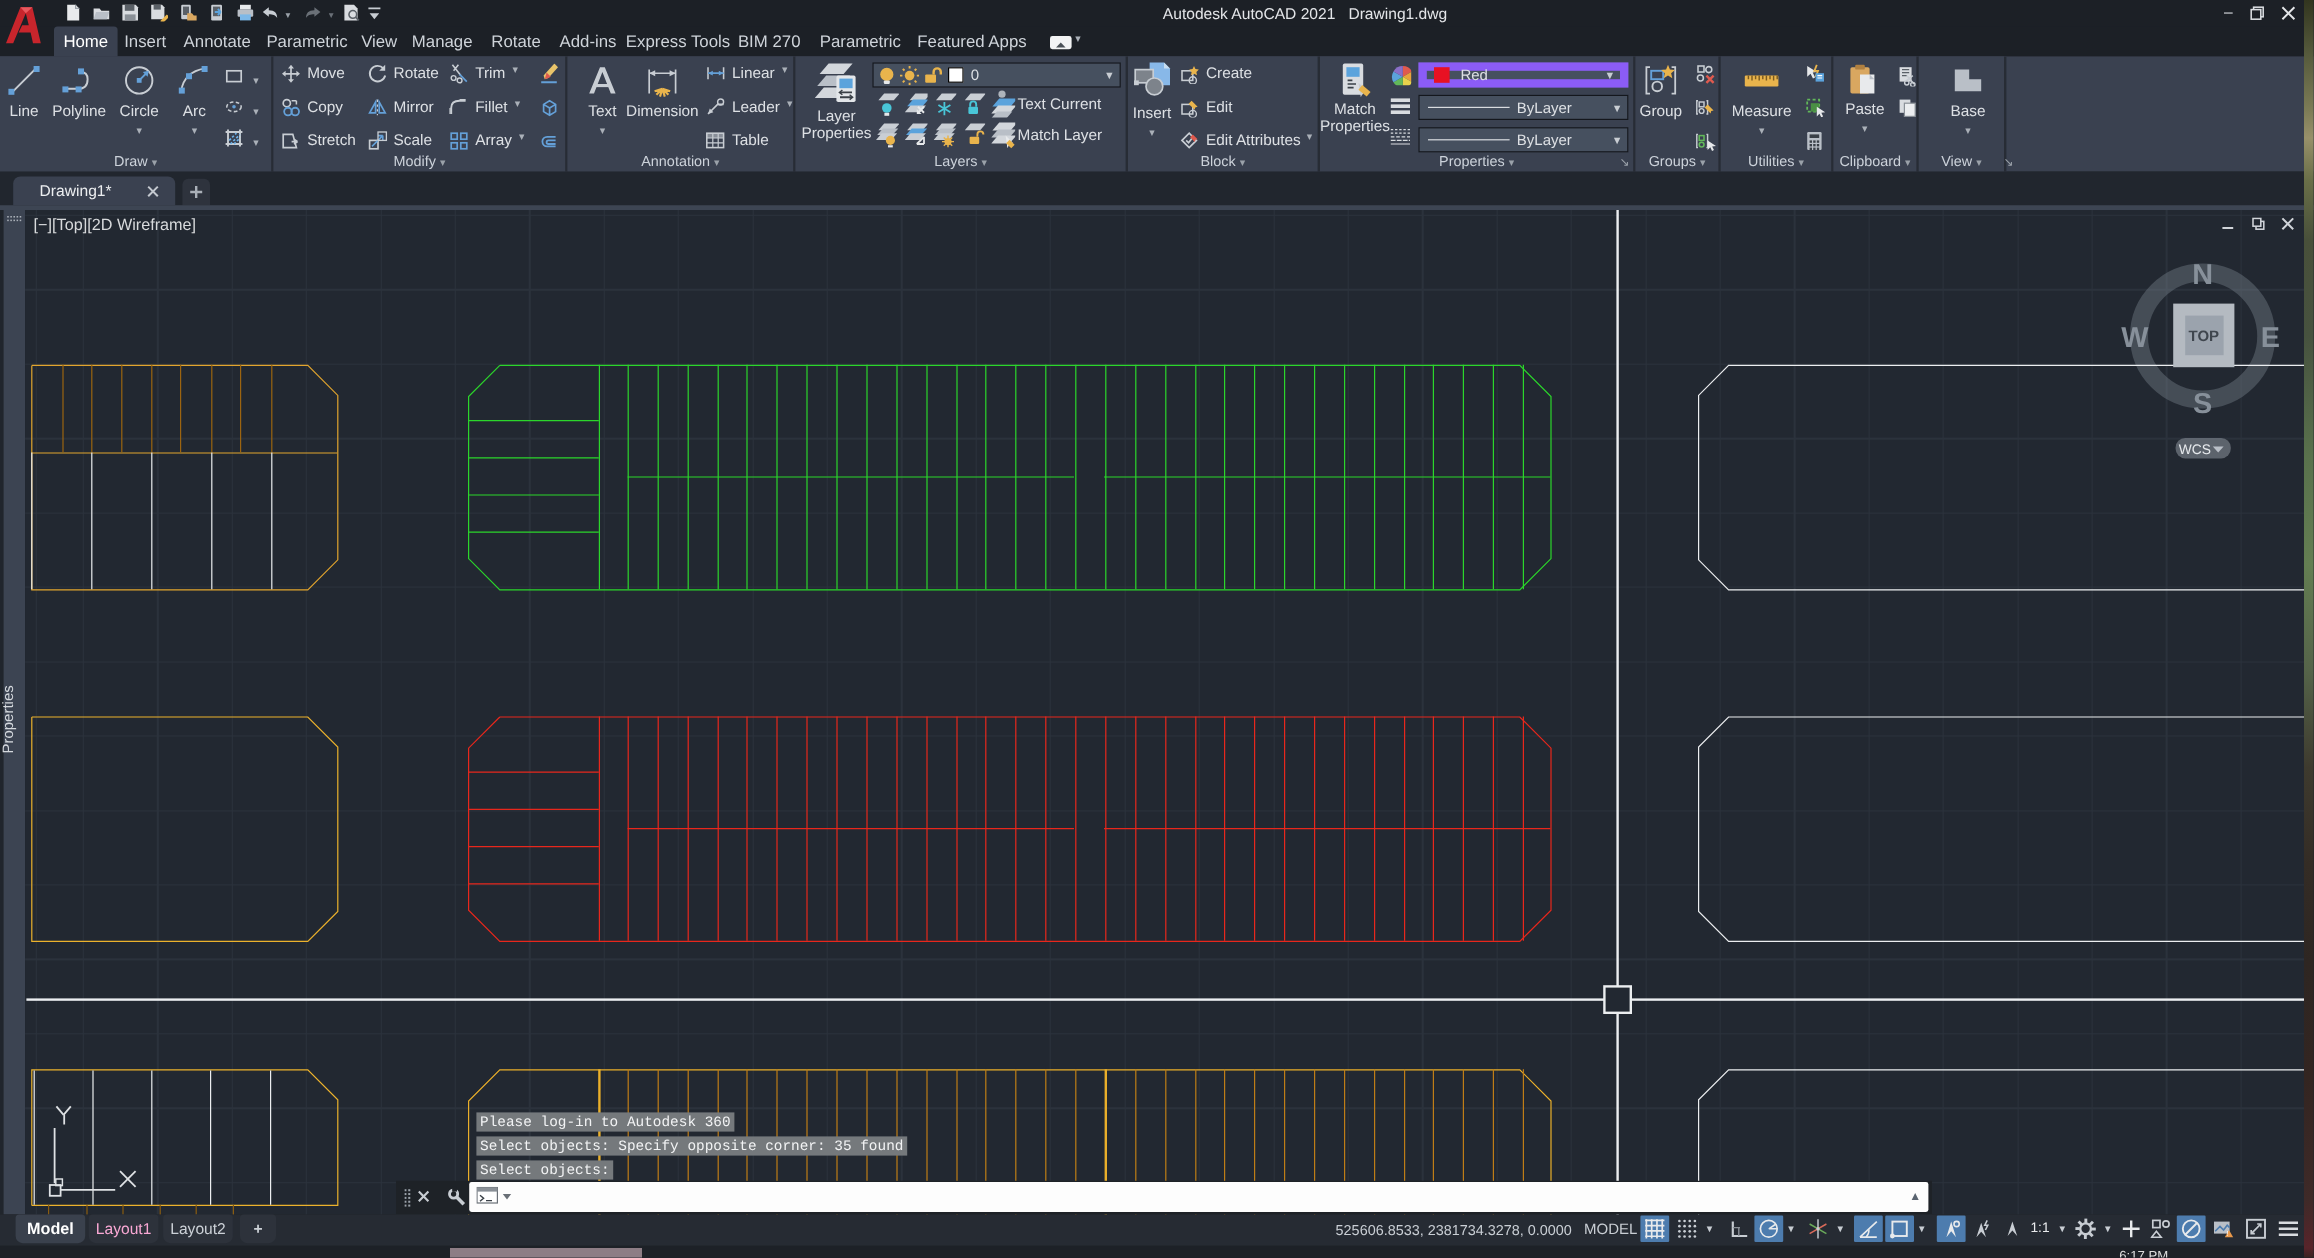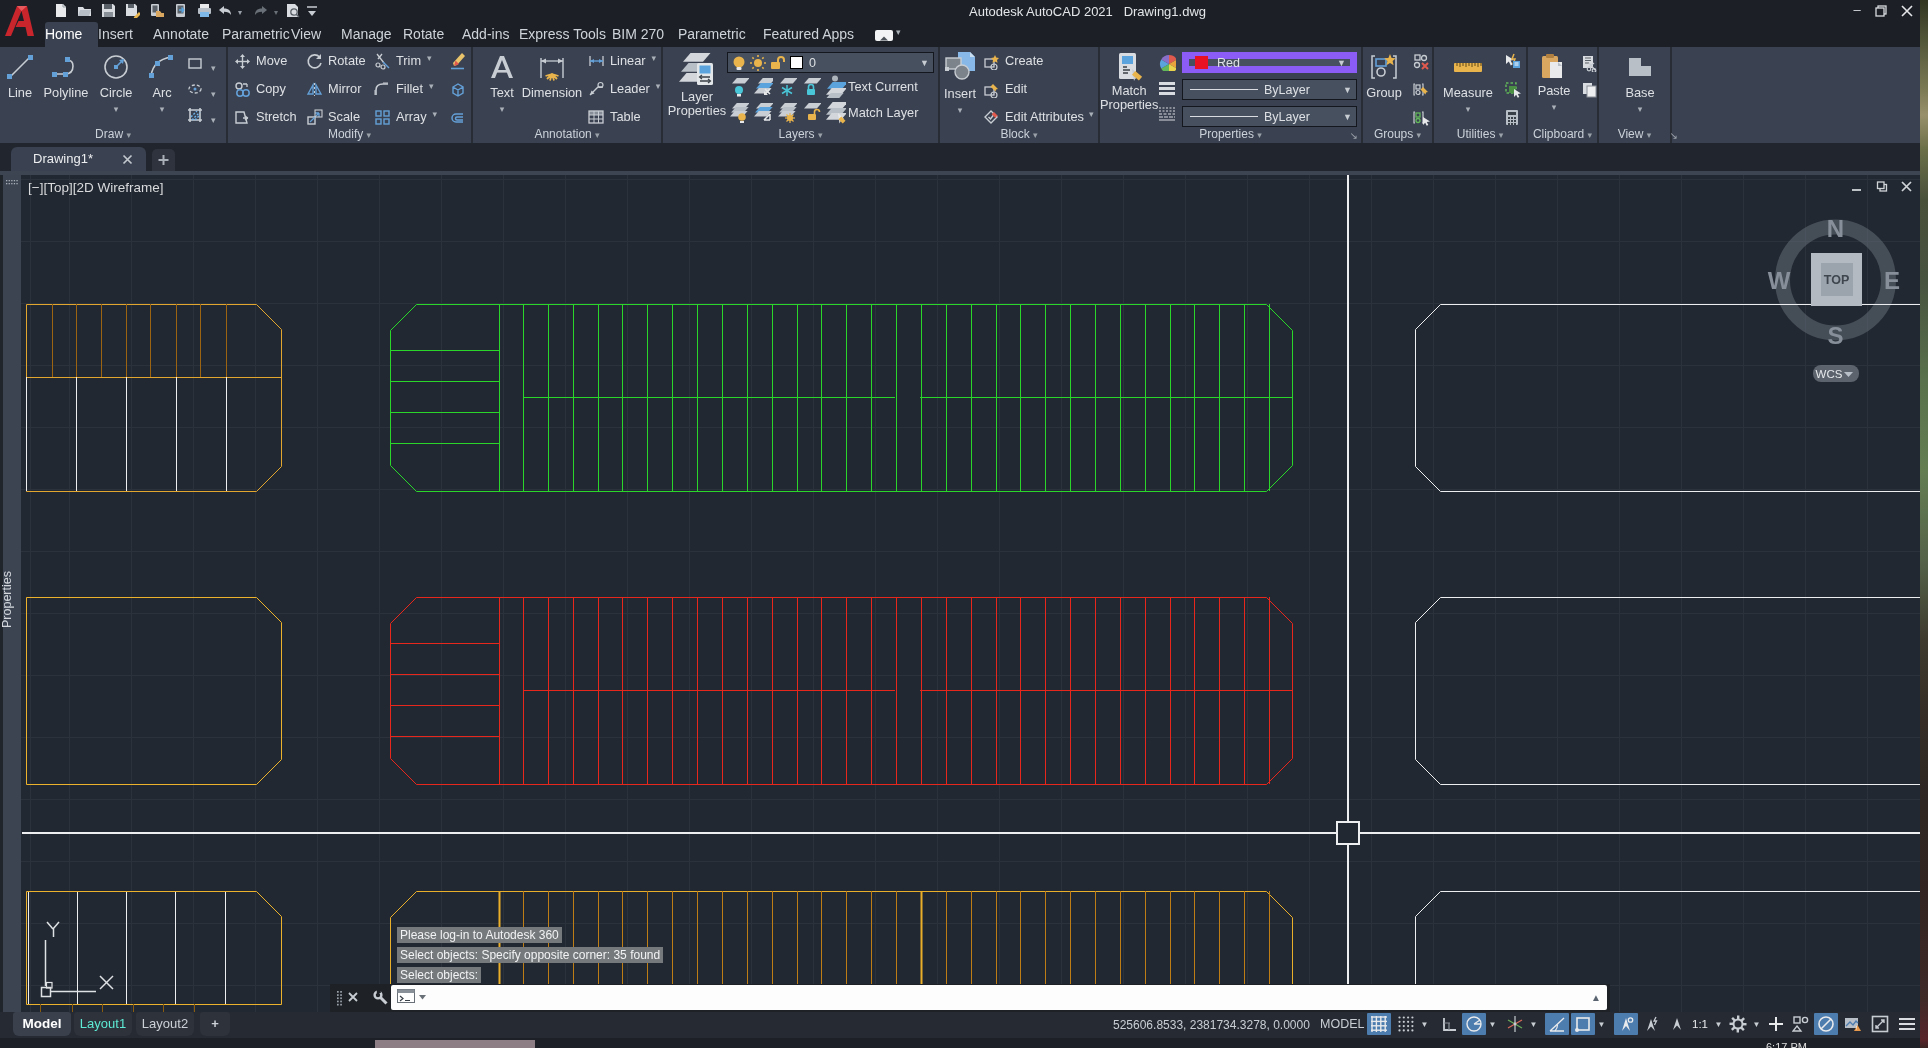--- a/index.html
+++ b/index.html
@@ -1,39 +1,39 @@
 <!DOCTYPE html>
 <html><head><meta charset="utf-8"><style>
 *{margin:0;padding:0;box-sizing:border-box}
 html,body{width:1928px;height:1048px;overflow:hidden;background:#1d2127;
  font-family:"Liberation Sans",sans-serif;-webkit-font-smoothing:antialiased}
 .abs{position:absolute}
 #titlebar{position:absolute;left:0;top:0;width:1928px;height:22px;background:#1c2026}
 #tabrow{position:absolute;left:0;top:22px;width:1928px;height:25px;background:#1c2026}
-.rtab{position:absolute;top:0;height:25px;line-height:25px;color:#ced3d9;font-size:14px;white-space:nowrap}
+.rtab{position:absolute;top:0;height:25px;line-height:25px;color:#ced3d9;font-size:14px;text-align:center;white-space:nowrap}
 #ribbon{position:absolute;left:0;top:47px;width:1928px;height:96px;background:#3a4150}
 .panel{position:absolute;top:0;height:96px;border-right:2px solid #272c35;background:#3a4150}
 .plabel{position:absolute;bottom:2px;width:100%;text-align:center;font-size:12px;color:#ccd2da}
 .plabel .dn{font-size:9px;color:#9aa1a9}
 .bigbtn{position:absolute;text-align:center;color:#dde0e4;font-size:12.8px}
 .srow{position:absolute;display:flex;align-items:flex-start;color:#dde0e4;font-size:12.8px;white-space:nowrap}
 .srow svg{margin-right:5px}
 .dn{font-size:9px;color:#aab0b8}
 #filetabs{position:absolute;left:0;top:143px;width:1928px;height:28px;background:#21262e}
 #lightstrip{position:absolute;left:0;top:171px;width:1928px;height:4px;background:#3d4553}
 #leftbar{position:absolute;left:0;top:175px;width:21px;height:837px;background:#20252c}
 #propstrip{position:absolute;left:3px;top:175px;width:18px;height:837px;background:#3c4452}
 #canvas{position:absolute;left:21px;top:175px;width:1899px;height:837px;background:#222831;
 background-image:repeating-linear-gradient(90deg,#2b323c 0 1px,transparent 1px 62px),
 repeating-linear-gradient(180deg,#2b323c 0 1px,transparent 1px 62px);
 background-position:48px 4px;}
 #statusbar{position:absolute;left:0;top:1012px;width:1920px;height:26px;background:#262b33}
 .sbicon{position:absolute;top:1px;height:22px;border-radius:1px;display:flex;align-items:center;justify-content:center}
 .blue{background:#4d7cae}
-.mono{font-family:Liberation Sans, sans-serif}
+.mono{font-family:Liberation Mono, monospace}
 </style></head><body>
 
 <div id="titlebar">
 <svg class="abs" style="left:3px;top:4px;z-index:5" width="34" height="34" viewBox="0 0 34 34">
       <path d="M14 2 L24 2 L31 32 L24.5 32 L22.5 23 L12.5 23 L15.5 17 L21 17 L18.5 7 L8 32 L2 32 Z" fill="#c8252c"></path>
       <path d="M14 2 L24 2 L18.5 7 Z" fill="#e8595e"></path>
     </svg>
 <div class="abs" style="left:53px;top:3px"><svg width="15" height="15" viewBox="0 0 15 15" style="">
         <path d="M3 1 h7 l3 3 v10 h-10 Z" fill="#e8eaec"></path>
         <path d="M10 1 v3 h3" fill="none" stroke="#9aa1a9" stroke-width="1"></path>
@@ -751,21 +751,21 @@
 <div class="abs" style="left:391px;top:985px;width:1216px;height:25px;background:#fdfdfd;border-radius:2px"></div>
 <svg class="abs" style="left:397px;top:989px" width="30" height="16">
     <rect x="0.5" y="0.5" width="17" height="13" fill="#fff" stroke="#6a7077" stroke-width="1"></rect>
     <rect x="0.5" y="0.5" width="17" height="3.5" fill="#8a9097"></rect>
     <path d="M3 7 l3 2.5 -3 2.5 M8 11.5 h5" stroke="#3a4047" stroke-width="1.2" fill="none"></path>
     <path d="M22 6 h7 l-3.5 4.5 z" fill="#6a7077"></path>
   </svg>
 <div class="abs" style="left:1591px;top:992px;color:#5a6470;font-size:10px">▲</div>
 <div id="statusbar"></div>
 <div class="abs" style="left:13px;top:1012px;width:58px;height:24px;background:#3a414d;border-radius:3px 3px 6px 6px;color:#fff;font-weight:bold;font-size:13.5px;text-align:center;line-height:23px">Model</div>
-<div class="abs" style="left:74px;top:1012px;width:58px;height:24px;background:#2d323b;border-radius:3px 3px 6px 6px;color:#5eead4;font-size:13px;text-align:center;line-height:23px">Layout1</div>
+<div class="abs" style="left:74px;top:1012px;width:58px;height:24px;background:#2d323b;border-radius:3px 3px 6px 6px;color:#f9a8d4;font-size:13px;text-align:center;line-height:23px">Layout1</div>
 <div class="abs" style="left:136px;top:1012px;width:58px;height:24px;background:#2d323b;border-radius:3px 3px 6px 6px;color:#ccd1d7;font-size:13px;text-align:center;line-height:23px">Layout2</div>
 <div class="abs" style="left:200px;top:1012px;width:30px;height:24px;background:#2d323b;border-radius:3px 3px 6px 6px;color:#ccd1d7;font-size:13px;font-weight:bold;text-align:center;line-height:23px">+</div>
 <div class="abs" style="left:1113px;top:1018px;color:#c9ced4;font-size:12px">525606.8533, 2381734.3278, 0.0000</div>
 <div class="abs" style="left:1320px;top:1017px;color:#c9ced4;font-size:12.5px">MODEL</div>
 <div class="abs" style="left:0;top:1012px;width:1920px;height:26px;pointer-events:none">
     <div class="sbicon blue" style="left:1367px;width:24px">
       <svg width="18" height="18">
         <g stroke="#e8eaec" stroke-width="1.4">
           <line x1="2.0" y1="1" x2="2.0" y2="17"></line>
           <line x1="6.4" y1="1" x2="6.4" y2="17"></line>

